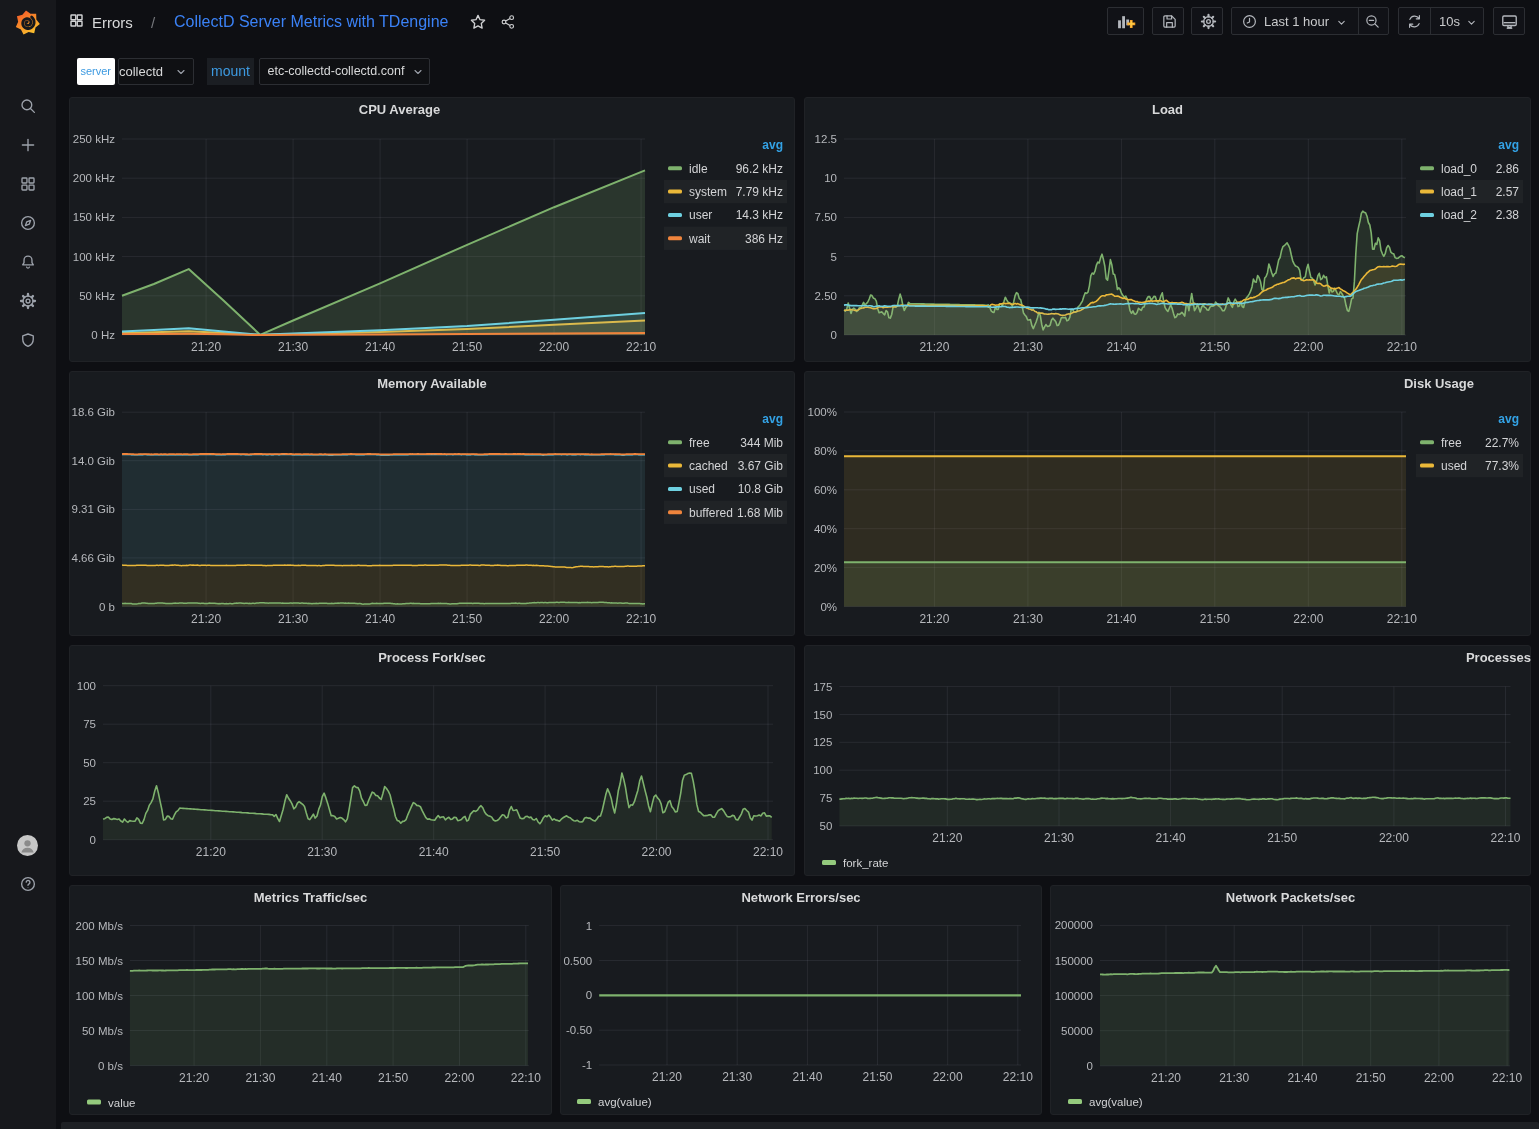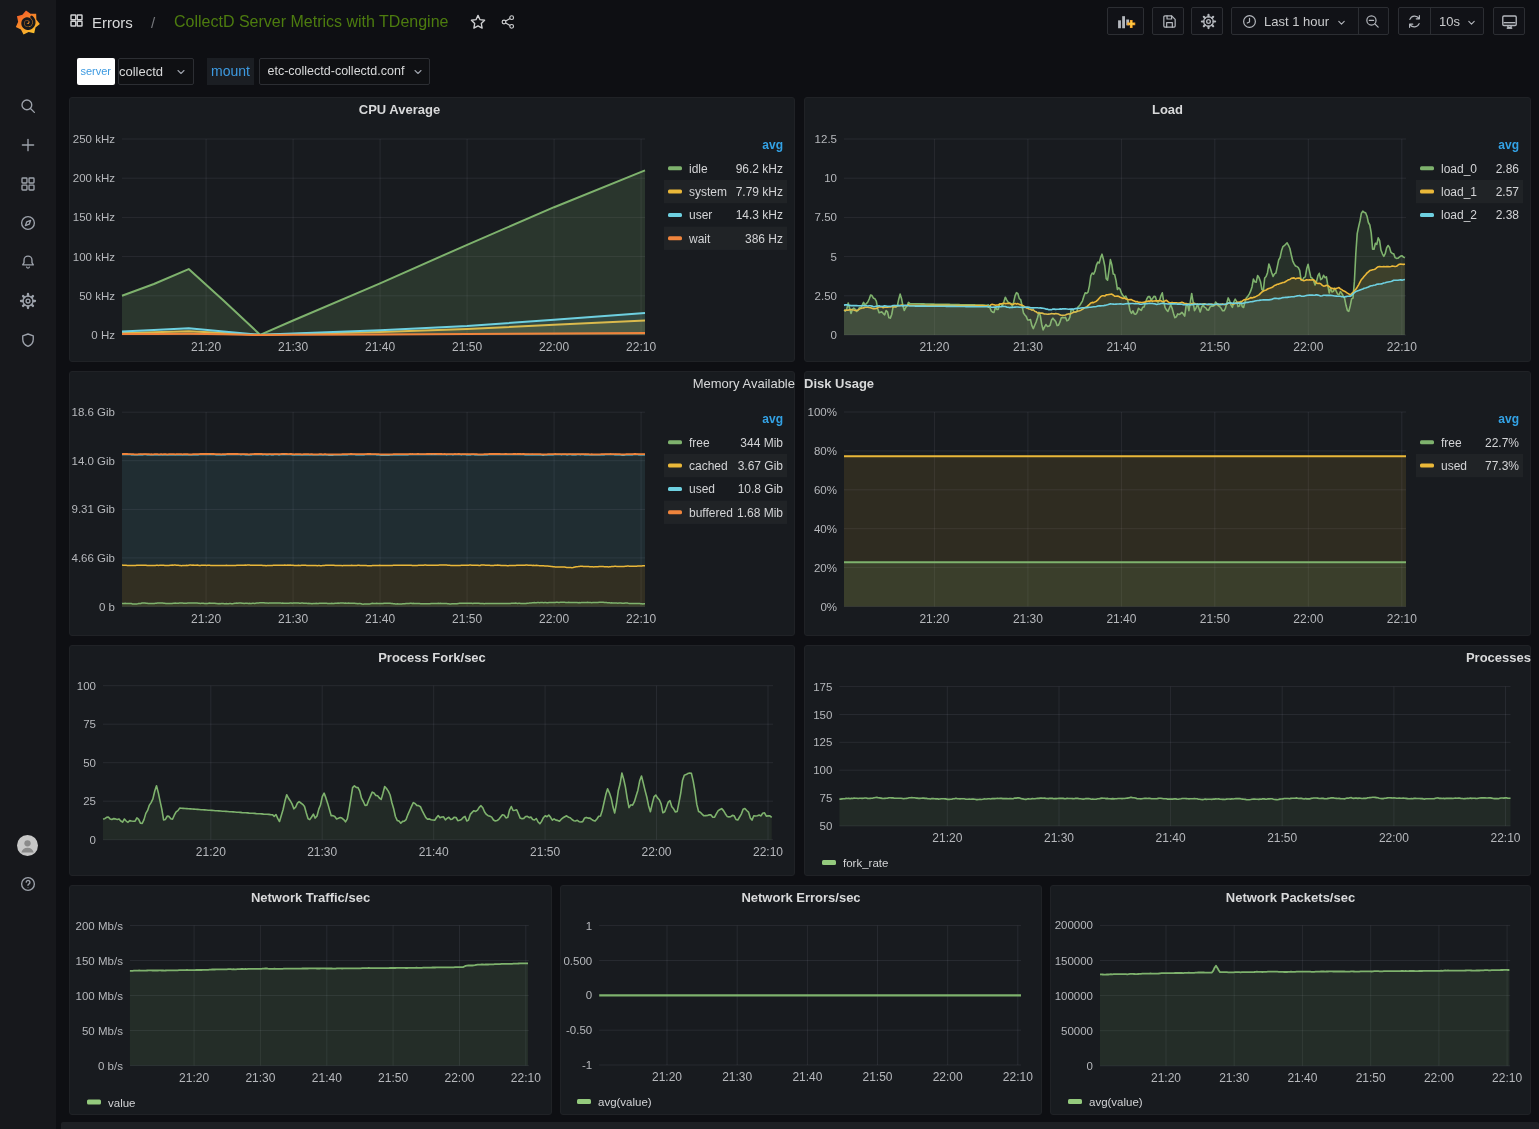--- a/index.html
+++ b/index.html
@@ -70,21 +70,21 @@
     </svg>
   </div>
 <svg style="position:absolute;left:69px;top:13px" width="15" height="15" viewBox="0 0 24 24" fill="none">
     <rect x="3.2" y="3.2" width="7.6" height="7.6" rx="0.8" stroke="#d0d1d3" stroke-width="2.3" fill="none"></rect>
     <rect x="13.2" y="3.2" width="7.6" height="7.6" rx="0.8" stroke="#d0d1d3" stroke-width="2.3" fill="none"></rect>
     <rect x="3.2" y="13.2" width="7.6" height="7.6" rx="0.8" stroke="#d0d1d3" stroke-width="2.3" fill="none"></rect>
     <rect x="13.2" y="13.2" width="7.6" height="7.6" rx="0.8" stroke="#d0d1d3" stroke-width="2.3" fill="none"></rect>
   </svg>
 <div style="position:absolute;left:92px;top:14px;font-size:15px;color:#d8d9da">Errors</div>
 <div style="position:absolute;left:151px;top:14px;font-size:15px;color:#75777c">/</div>
-<div style="position:absolute;left:174px;top:13px;font-size:16px;color:#4d7c0f">CollectD Server Metrics with TDengine</div>
+<div style="position:absolute;left:174px;top:13px;font-size:16px;color:#3b82f6">CollectD Server Metrics with TDengine</div>
 <svg style="position:absolute;left:469px;top:13px" width="18" height="18" viewBox="0 0 24 24" fill="none">
     <path d="M12 3.2 L14.7 8.9 L20.8 9.7 L16.4 14 L17.5 20.1 L12 17.2 L6.5 20.1 L7.6 14 L3.2 9.7 L9.3 8.9 Z" stroke="#d0d1d3" stroke-width="1.8" fill="none" stroke-linejoin="round"></path>
   </svg>
 <svg style="position:absolute;left:500px;top:14px" width="16" height="16" viewBox="0 0 24 24" fill="none">
     <circle cx="6" cy="12" r="2.8" stroke="#d0d1d3" stroke-width="1.7"></circle>
     <circle cx="17.5" cy="5.5" r="2.8" stroke="#d0d1d3" stroke-width="1.7"></circle>
     <circle cx="17.5" cy="18.5" r="2.8" stroke="#d0d1d3" stroke-width="1.7"></circle>
     <line x1="8.5" y1="10.6" x2="15" y2="6.9" stroke="#d0d1d3" stroke-width="1.7"></line>
     <line x1="8.5" y1="13.4" x2="15" y2="17.1" stroke="#d0d1d3" stroke-width="1.7"></line>
   </svg>
@@ -489,20 +489,20 @@
       <line x1="456.1" y1="39.39999999999998" x2="456.1" y2="179.79999999999995" stroke="rgba(204,204,220,0.09)" stroke-width="1"></line>
       <text x="456.1" y="195.8" fill="#b6b8bc" font-size="12" text-anchor="middle">22:10</text>
       <path d="M49.0 88.4L50.4 88.4L51.7 88.5L53.1 88.6L54.5 88.6L55.8 88.5L57.2 88.5L58.6 88.4L59.9 88.2L61.3 88.3L62.6 88.2L64.0 88.1L65.4 88.1L66.7 88.1L68.1 88.1L69.5 88.2L70.8 88.1L72.2 88.1L73.6 88.2L74.9 88.1L76.3 88.3L77.7 88.1L79.0 87.9L80.4 87.9L81.8 87.9L83.1 88.0L84.5 88.1L85.8 88.1L87.2 88.0L88.6 87.9L89.9 87.8L91.3 87.7L92.7 87.7L94.0 87.7L95.4 87.7L96.8 87.7L98.1 87.6L99.5 87.5L100.9 87.6L102.2 87.6L103.6 87.7L104.9 87.7L106.3 87.6L107.7 87.5L109.0 87.3L110.4 87.2L111.8 87.2L113.1 87.2L114.5 87.2L115.9 87.2L117.2 87.1L118.6 87.1L120.0 87.1L121.3 87.1L122.7 87.1L124.1 87.0L125.4 87.0L126.8 86.9L128.1 87.0L129.5 87.0L130.9 87.0L132.2 87.1L133.6 86.8L135.0 86.8L136.3 86.8L137.7 86.7L139.1 86.9L140.4 86.9L141.8 86.8L143.2 86.8L144.5 86.7L145.9 86.6L147.3 86.5L148.6 86.5L150.0 86.4L151.3 86.5L152.7 86.5L154.1 86.6L155.4 86.6L156.8 86.6L158.2 86.6L159.5 86.6L160.9 86.5L162.3 84.6L163.6 81.7L165.0 79.7L166.4 81.9L167.7 84.2L169.1 86.2L170.4 86.1L171.8 86.1L173.2 86.1L174.5 86.1L175.9 86.2L177.3 86.3L178.6 86.3L180.0 86.4L181.4 86.4L182.7 86.3L184.1 86.2L185.5 86.2L186.8 86.1L188.2 86.2L189.6 86.3L190.9 86.2L192.3 86.2L193.6 86.2L195.0 86.1L196.4 86.1L197.7 86.1L199.1 86.1L200.5 86.1L201.8 86.1L203.2 86.0L204.6 85.8L205.9 85.7L207.3 85.8L208.7 85.8L210.0 85.9L211.4 86.0L212.8 85.9L214.1 85.8L215.5 85.8L216.8 85.7L218.2 85.7L219.6 85.7L220.9 85.7L222.3 85.7L223.7 85.7L225.0 85.7L226.4 85.7L227.8 85.8L229.1 85.8L230.5 85.8L231.9 85.9L233.2 86.0L234.6 86.0L236.0 86.0L237.3 85.8L238.7 85.8L240.0 85.7L241.4 85.8L242.8 85.8L244.1 85.8L245.5 85.7L246.9 85.7L248.2 85.6L249.6 85.6L251.0 85.6L252.3 85.6L253.7 85.6L255.1 85.7L256.4 85.7L257.8 85.6L259.1 85.7L260.5 85.8L261.9 85.8L263.2 85.8L264.6 85.7L266.0 85.7L267.3 85.6L268.7 85.6L270.1 85.5L271.4 85.5L272.8 85.5L274.2 85.6L275.5 85.5L276.9 85.5L278.3 85.4L279.6 85.4L281.0 85.4L282.3 85.5L283.7 85.4L285.1 85.5L286.4 85.5L287.8 85.5L289.2 85.5L290.5 85.5L291.9 85.5L293.3 85.5L294.6 85.6L296.0 85.6L297.4 85.6L298.7 85.6L300.1 85.4L301.5 85.4L302.8 85.5L304.2 85.6L305.5 85.7L306.9 85.6L308.3 85.6L309.6 85.4L311.0 85.3L312.4 85.3L313.7 85.3L315.1 85.3L316.5 85.3L317.8 85.3L319.2 85.4L320.6 85.5L321.9 85.4L323.3 85.2L324.7 85.1L326.0 85.1L327.4 85.2L328.7 85.3L330.1 85.4L331.5 85.3L332.8 85.2L334.2 85.2L335.6 85.1L336.9 85.1L338.3 85.1L339.7 85.2L341.0 85.1L342.4 85.1L343.8 85.1L345.1 85.2L346.5 85.2L347.8 85.1L349.2 85.1L350.6 84.9L351.9 85.0L353.3 85.1L354.7 85.0L356.0 85.1L357.4 85.2L358.8 85.0L360.1 85.0L361.5 85.0L362.9 85.0L364.2 85.1L365.6 85.1L367.0 85.1L368.3 85.0L369.7 84.9L371.0 85.0L372.4 84.8L373.8 84.9L375.1 84.9L376.5 84.9L377.9 84.9L379.2 84.9L380.6 84.9L382.0 84.8L383.3 84.9L384.7 84.9L386.1 84.9L387.4 84.8L388.8 84.8L390.2 84.7L391.5 84.8L392.9 84.6L394.2 84.5L395.6 84.6L397.0 84.5L398.3 84.7L399.7 84.7L401.1 84.6L402.4 84.7L403.8 84.6L405.2 84.7L406.5 84.7L407.9 84.6L409.3 84.6L410.6 84.6L412.0 84.7L413.3 84.6L414.7 84.5L416.1 84.4L417.4 84.3L418.8 84.4L420.2 84.5L421.5 84.6L422.9 84.6L424.3 84.6L425.6 84.4L427.0 84.5L428.4 84.5L429.7 84.4L431.1 84.4L432.5 84.3L433.8 84.2L435.2 84.1L436.5 84.2L437.9 84.3L439.3 84.3L440.6 84.2L442.0 84.2L443.4 84.2L444.7 84.2L446.1 84.1L447.5 84.1L448.8 84.1L450.2 83.9L451.6 84.0L452.9 83.9L454.3 83.8L455.7 83.9L457.0 84.0L458.4 84.0L458.4 179.8L49.0 179.8Z" fill="rgba(126,178,109,0.12)" stroke="none"></path>
       <path d="M49.0 88.4L50.4 88.4L51.7 88.5L53.1 88.6L54.5 88.6L55.8 88.5L57.2 88.5L58.6 88.4L59.9 88.2L61.3 88.3L62.6 88.2L64.0 88.1L65.4 88.1L66.7 88.1L68.1 88.1L69.5 88.2L70.8 88.1L72.2 88.1L73.6 88.2L74.9 88.1L76.3 88.3L77.7 88.1L79.0 87.9L80.4 87.9L81.8 87.9L83.1 88.0L84.5 88.1L85.8 88.1L87.2 88.0L88.6 87.9L89.9 87.8L91.3 87.7L92.7 87.7L94.0 87.7L95.4 87.7L96.8 87.7L98.1 87.6L99.5 87.5L100.9 87.6L102.2 87.6L103.6 87.7L104.9 87.7L106.3 87.6L107.7 87.5L109.0 87.3L110.4 87.2L111.8 87.2L113.1 87.2L114.5 87.2L115.9 87.2L117.2 87.1L118.6 87.1L120.0 87.1L121.3 87.1L122.7 87.1L124.1 87.0L125.4 87.0L126.8 86.9L128.1 87.0L129.5 87.0L130.9 87.0L132.2 87.1L133.6 86.8L135.0 86.8L136.3 86.8L137.7 86.7L139.1 86.9L140.4 86.9L141.8 86.8L143.2 86.8L144.5 86.7L145.9 86.6L147.3 86.5L148.6 86.5L150.0 86.4L151.3 86.5L152.7 86.5L154.1 86.6L155.4 86.6L156.8 86.6L158.2 86.6L159.5 86.6L160.9 86.5L162.3 84.6L163.6 81.7L165.0 79.7L166.4 81.9L167.7 84.2L169.1 86.2L170.4 86.1L171.8 86.1L173.2 86.1L174.5 86.1L175.9 86.2L177.3 86.3L178.6 86.3L180.0 86.4L181.4 86.4L182.7 86.3L184.1 86.2L185.5 86.2L186.8 86.1L188.2 86.2L189.6 86.3L190.9 86.2L192.3 86.2L193.6 86.2L195.0 86.1L196.4 86.1L197.7 86.1L199.1 86.1L200.5 86.1L201.8 86.1L203.2 86.0L204.6 85.8L205.9 85.7L207.3 85.8L208.7 85.8L210.0 85.9L211.4 86.0L212.8 85.9L214.1 85.8L215.5 85.8L216.8 85.7L218.2 85.7L219.6 85.7L220.9 85.7L222.3 85.7L223.7 85.7L225.0 85.7L226.4 85.7L227.8 85.8L229.1 85.8L230.5 85.8L231.9 85.9L233.2 86.0L234.6 86.0L236.0 86.0L237.3 85.8L238.7 85.8L240.0 85.7L241.4 85.8L242.8 85.8L244.1 85.8L245.5 85.7L246.9 85.7L248.2 85.6L249.6 85.6L251.0 85.6L252.3 85.6L253.7 85.6L255.1 85.7L256.4 85.7L257.8 85.6L259.1 85.7L260.5 85.8L261.9 85.8L263.2 85.8L264.6 85.7L266.0 85.7L267.3 85.6L268.7 85.6L270.1 85.5L271.4 85.5L272.8 85.5L274.2 85.6L275.5 85.5L276.9 85.5L278.3 85.4L279.6 85.4L281.0 85.4L282.3 85.5L283.7 85.4L285.1 85.5L286.4 85.5L287.8 85.5L289.2 85.5L290.5 85.5L291.9 85.5L293.3 85.5L294.6 85.6L296.0 85.6L297.4 85.6L298.7 85.6L300.1 85.4L301.5 85.4L302.8 85.5L304.2 85.6L305.5 85.7L306.9 85.6L308.3 85.6L309.6 85.4L311.0 85.3L312.4 85.3L313.7 85.3L315.1 85.3L316.5 85.3L317.8 85.3L319.2 85.4L320.6 85.5L321.9 85.4L323.3 85.2L324.7 85.1L326.0 85.1L327.4 85.2L328.7 85.3L330.1 85.4L331.5 85.3L332.8 85.2L334.2 85.2L335.6 85.1L336.9 85.1L338.3 85.1L339.7 85.2L341.0 85.1L342.4 85.1L343.8 85.1L345.1 85.2L346.5 85.2L347.8 85.1L349.2 85.1L350.6 84.9L351.9 85.0L353.3 85.1L354.7 85.0L356.0 85.1L357.4 85.2L358.8 85.0L360.1 85.0L361.5 85.0L362.9 85.0L364.2 85.1L365.6 85.1L367.0 85.1L368.3 85.0L369.7 84.9L371.0 85.0L372.4 84.8L373.8 84.9L375.1 84.9L376.5 84.9L377.9 84.9L379.2 84.9L380.6 84.9L382.0 84.8L383.3 84.9L384.7 84.9L386.1 84.9L387.4 84.8L388.8 84.8L390.2 84.7L391.5 84.8L392.9 84.6L394.2 84.5L395.6 84.6L397.0 84.5L398.3 84.7L399.7 84.7L401.1 84.6L402.4 84.7L403.8 84.6L405.2 84.7L406.5 84.7L407.9 84.6L409.3 84.6L410.6 84.6L412.0 84.7L413.3 84.6L414.7 84.5L416.1 84.4L417.4 84.3L418.8 84.4L420.2 84.5L421.5 84.6L422.9 84.6L424.3 84.6L425.6 84.4L427.0 84.5L428.4 84.5L429.7 84.4L431.1 84.4L432.5 84.3L433.8 84.2L435.2 84.1L436.5 84.2L437.9 84.3L439.3 84.3L440.6 84.2L442.0 84.2L443.4 84.2L444.7 84.2L446.1 84.1L447.5 84.1L448.8 84.1L450.2 83.9L451.6 84.0L452.9 83.9L454.3 83.8L455.7 83.9L457.0 84.0L458.4 84.0" fill="none" stroke="#7EB26D" stroke-width="1.8" stroke-linejoin="round"></path>
       <rect x="17" y="213" width="14" height="5" rx="1.5" fill="#94ca7d"></rect>
       <text x="38" y="220" fill="#d3d4d6" font-size="11.5">avg(value)</text>
     </svg>
   </div>
 <div style="position:absolute;left:69px;top:102px;width:661px;text-align:center;font-size:13px;font-weight:bold;color:#d8d9da">CPU Average</div>
 <div style="position:absolute;left:804px;top:102px;width:727px;text-align:center;font-size:13px;font-weight:bold;color:#d8d9da">Load</div>
-<div style="position:absolute;left:69px;top:376px;width:726px;text-align:right;font-size:13px;font-weight:normal;color:#d8d9da">Memory Available</div>
-<div style="position:absolute;left:804px;top:376px;width:670px;text-align:left;font-size:13px;font-weight:bold;color:#d8d9da">Disk Usage</div>
+<div style="position:absolute;left:69px;top:376px;width:726px;text-align:center;font-size:13px;font-weight:bold;color:#d8d9da">Memory Available</div>
+<div style="position:absolute;left:804px;top:376px;width:670px;text-align:right;font-size:13px;font-weight:bold;color:#d8d9da">Disk Usage</div>
 <div style="position:absolute;left:69px;top:650px;width:726px;text-align:center;font-size:13px;font-weight:bold;color:#d8d9da">Process Fork/sec</div>
 <div style="position:absolute;left:804px;top:650px;width:727px;text-align:right;font-size:13px;font-weight:bold;color:#d8d9da">Processes</div>
-<div style="position:absolute;left:69px;top:890px;width:483px;text-align:center;font-size:13px;font-weight:bold;color:#d8d9da">Network Traffic/sec</div>
+<div style="position:absolute;left:69px;top:890px;width:483px;text-align:center;font-size:13px;font-weight:bold;color:#d8d9da">Metrics Traffic/sec</div>
 <div style="position:absolute;left:560px;top:890px;width:482px;text-align:center;font-size:13px;font-weight:bold;color:#d8d9da">Network Errors/sec</div>
 <div style="position:absolute;left:1050px;top:890px;width:481px;text-align:center;font-size:13px;font-weight:bold;color:#d8d9da">Network Packets/sec</div>
 <div style="position:absolute;left:61px;top:1122px;width:1478px;height:7px;background:#1e2024;border-radius:2px 2px 0 0"></div>
 
 </body></html>

